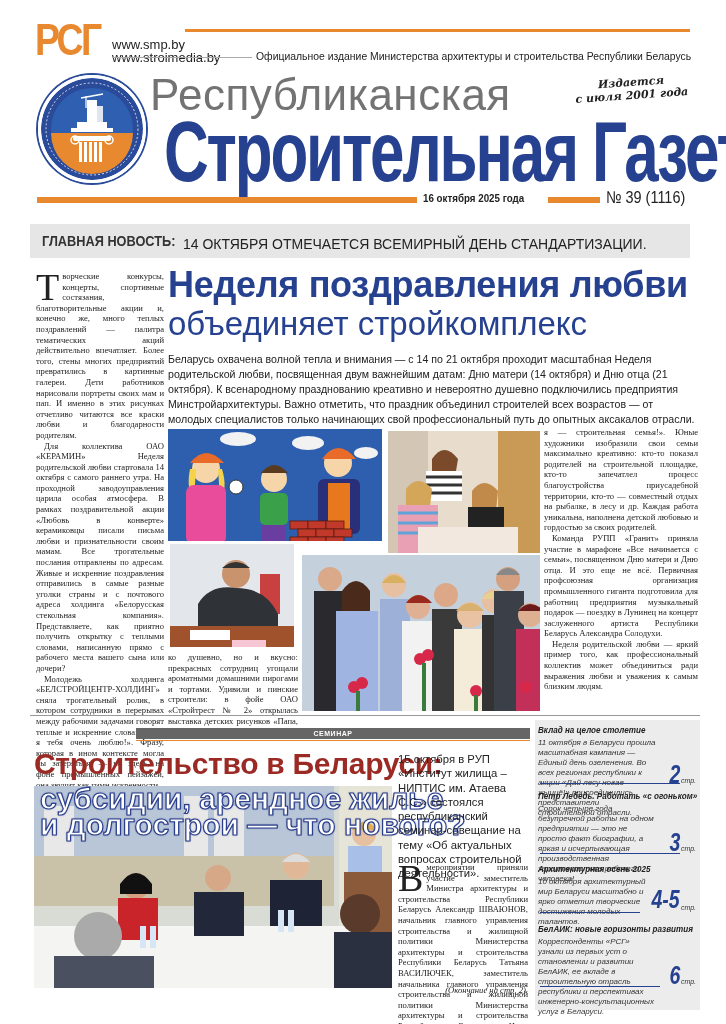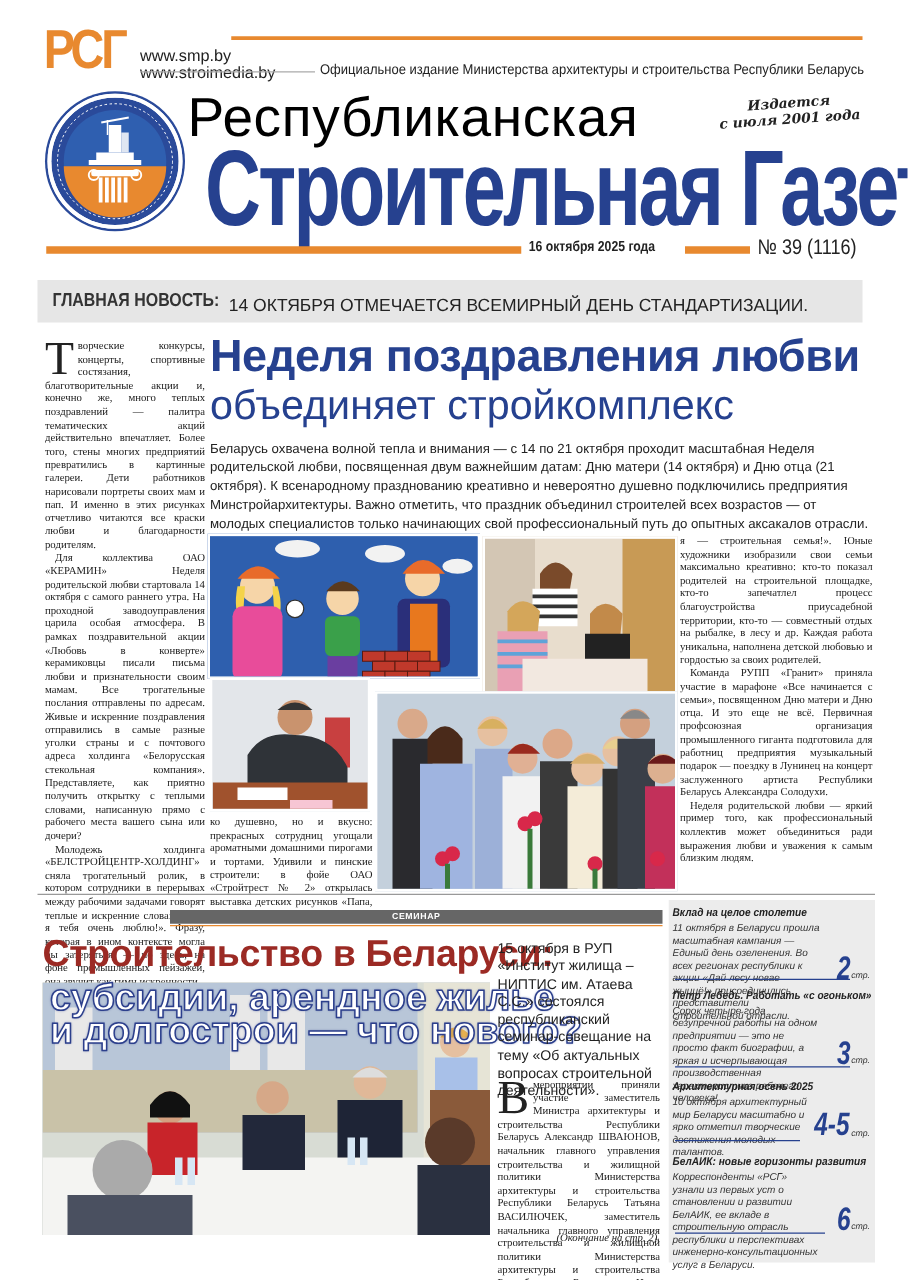--- a/index.html
+++ b/index.html
@@ -6,21 +6,21 @@
   html,body{width:726px;height:1024px;background:#fff;overflow:hidden;}
   body{position:relative;font-family:"Liberation Sans",sans-serif;color:#222;}
   .abs{position:absolute;}
   
   .rsg-logo{left:35px;top:18px;font-family:"Liberation Sans",sans-serif;font-weight:900;font-size:44px;color:#e8892f;letter-spacing:-3px;line-height:44px;transform:scaleX(0.85);transform-origin:left top;}
   .urls{left:112px;top:26px;font-size:13px;line-height:13px;color:#222;margin-top:12px;}
   .orange-line-top{left:185px;top:29px;width:142px;height:3px;background:#e8892f;}
   .grey-under-urls{left:112px;top:57px;width:140px;height:1px;background:#aaa;}
   .official{left:256px;top:50px;font-size:11.3px;color:#222;transform:scaleX(0.92);transform-origin:left top;white-space:nowrap;}
   .emblem{left:38px;top:75px;width:108px;height:108px;border-radius:50%;overflow:hidden;border:3px solid #fff;box-shadow:0 0 0 2px #2a4a9a;}
-  .title1{left:150px;top:70px;font-size:44px;color:#000000;line-height:50px;letter-spacing:0.5px;}
+  .title1{left:150px;top:70px;font-size:44px;color:#737373;line-height:50px;letter-spacing:0.5px;}
   .title2{left:164px;top:106px;font-size:86px;font-weight:bold;color:#26418f;line-height:90px;letter-spacing:-3px;transform:scaleX(0.72);transform-origin:left top;white-space:nowrap;}
   .since{left:575px;top:76px;font-family:"DejaVu Serif",serif;font-style:italic;font-weight:bold;font-size:11px;line-height:13px;text-align:center;color:#222;transform:rotate(-4deg);}
   .date-line1{left:37px;top:197px;width:380px;height:6px;background:#e8892f;}
   .date-text{left:423px;top:192px;font-size:11.5px;font-weight:bold;color:#222;transform:scaleX(0.85);transform-origin:left top;white-space:nowrap;}
   .date-line2{left:548px;top:197px;width:52px;height:6px;background:#e8892f;}
   .issue{left:606px;top:188px;font-size:17px;color:#222;transform:scaleX(0.85);transform-origin:left top;white-space:nowrap;}
   .news-bar{left:30px;top:224px;width:660px;height:34px;background:#e6e6e6;}
   .news-label{left:42px;top:232px;font-size:15px;font-weight:bold;color:#333;transform:scaleX(0.85);transform-origin:left top;white-space:nowrap;}
   .news-text{left:183px;top:236px;font-size:14px;color:#222;white-space:nowrap;}
   

